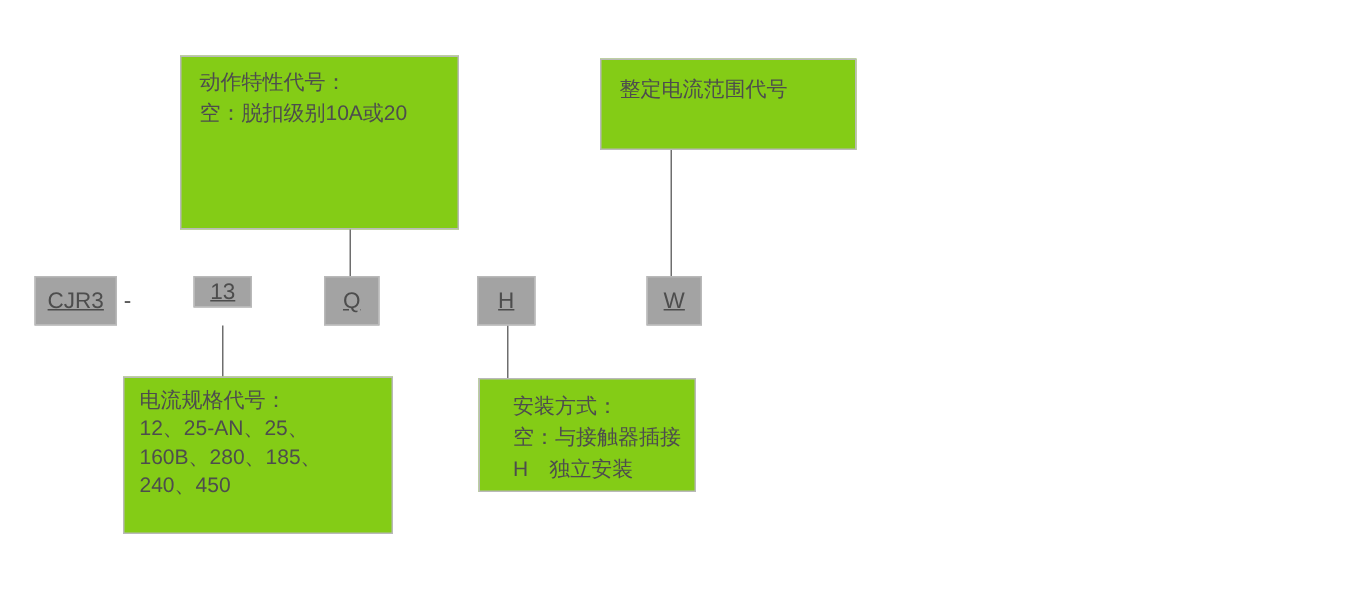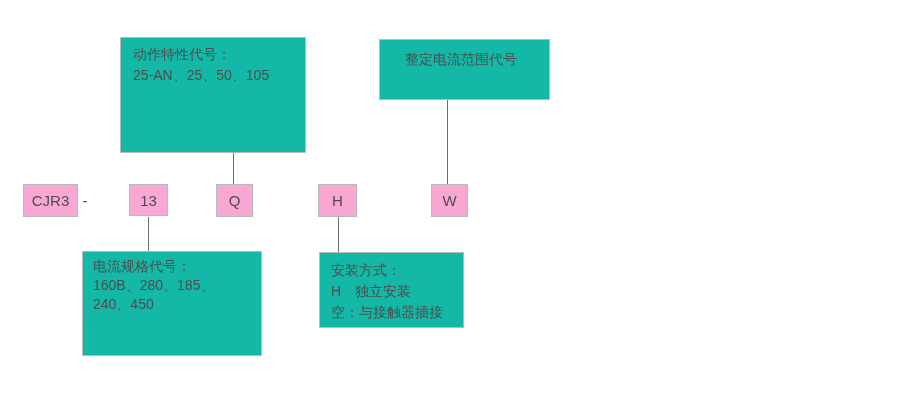--- a/index.html
+++ b/index.html
@@ -13,37 +13,38 @@
     height: 400px;
     background: #ffffff;
     font-family: "Liberation Sans", "DejaVu Sans", sans-serif;
     color: #4d4d4d;
     overflow: hidden;
   }
   .callout-box {
     position: absolute;
     box-sizing: border-box;
     border: 1px solid #b9b9b9;
-    background: #14b8a6;
+    background: #84cc16;
     font-size: 14px;
     color: #4d4d4d;
   }
   .callout-line {
     white-space: nowrap;
   }
   .code-box {
     position: absolute;
     box-sizing: border-box;
     border: 1px solid #b9b9b9;
-    background: #f9a8d4;
+    background: #a3a3a3;
     display: flex;
     align-items: center;
     justify-content: center;
     font-size: 15px;
     color: #4d4d4d;
+    text-decoration: underline;
   }
   .separator {
     position: absolute;
     display: flex;
     align-items: center;
     justify-content: center;
     font-size: 15px;
     color: #4d4d4d;
   }
   .vline {
@@ -54,85 +55,86 @@
 
   
   #box-action {
     left: 120px; top: 37px;
     width: 186px; height: 116px;
     padding: 6px 12px;
     line-height: 21px;
   }
   
   #box-range {
-    left: 379px; top: 39px;
+    left: 400px; top: 39px;
     width: 171px; height: 61px;
-    padding: 8px 25px;
+    padding: 8px 12px;
     line-height: 22px;
   }
   
   #box-current {
     left: 82px; top: 251px;
     width: 180px; height: 105px;
     padding: 5px 10px;
     line-height: 19px;
   }
   
   #box-mount {
     left: 319px; top: 252px;
     width: 145px; height: 76px;
-    padding: 7px 11px;
+    padding: 7px 22px;
     line-height: 21px;
   }
 
   
   #box-prefix { left: 23px;  top: 184px; width: 55px; height: 33px; }
   #sep-dash   { left: 79px;  top: 184px; width: 12px; height: 33px; }
-  #box-code13 { left: 129px; top: 184px; width: 39px; height: 32px; }
+  #box-code13 { left: 129px; top: 184px; width: 39px; height: 21px; }
   #box-codeQ  { left: 216px; top: 184px; width: 37px; height: 33px; }
   #box-codeH  { left: 318px; top: 184px; width: 39px; height: 33px; }
   #box-codeW  { left: 431px; top: 184px; width: 37px; height: 33px; }
 
   
   #line-action-q  { left: 233px; top: 153px; height: 31px; }
   #line-range-w   { left: 447px; top: 100px; height: 84px; }
   #line-13-current{ left: 148px; top: 217px; height: 34px; }
   #line-h-mount   { left: 338px; top: 217px; height: 35px; }
 </style>
 </head>
 <body>
 
 <div id="canvas">
 
   <div class="callout-box" id="box-action">
     <div class="callout-line">动作特性代号：</div>
-    <div class="callout-line">25-AN、25、50、105</div>
+    <div class="callout-line">空：脱扣级别10A或20</div>
   </div>
 
   <div class="callout-box" id="box-range">
     <div class="callout-line">整定电流范围代号</div>
   </div>
 
   <div class="vline" id="line-action-q"></div>
   <div class="vline" id="line-range-w"></div>
   <div class="vline" id="line-13-current"></div>
   <div class="vline" id="line-h-mount"></div>
 
   <div class="code-box" id="box-prefix">CJR3</div>
   <div class="separator" id="sep-dash">-</div>
   <div class="code-box" id="box-code13">13</div>
   <div class="code-box" id="box-codeQ">Q</div>
   <div class="code-box" id="box-codeH">H</div>
   <div class="code-box" id="box-codeW">W</div>
 
   <div class="callout-box" id="box-current">
     <div class="callout-line">电流规格代号：</div>
+    <div class="callout-line">12、25-AN、25、</div>
     <div class="callout-line">160B、280、185、</div>
     <div class="callout-line">240、450</div>
   </div>
 
   <div class="callout-box" id="box-mount">
     <div class="callout-line">安装方式：</div>
+    <div class="callout-line">空：与接触器插接</div>
     <div class="callout-line">H　独立安装</div>
-    <div class="callout-line">空：与接触器插接</div>
   </div>
 
 </div>
 
 </body></html>

